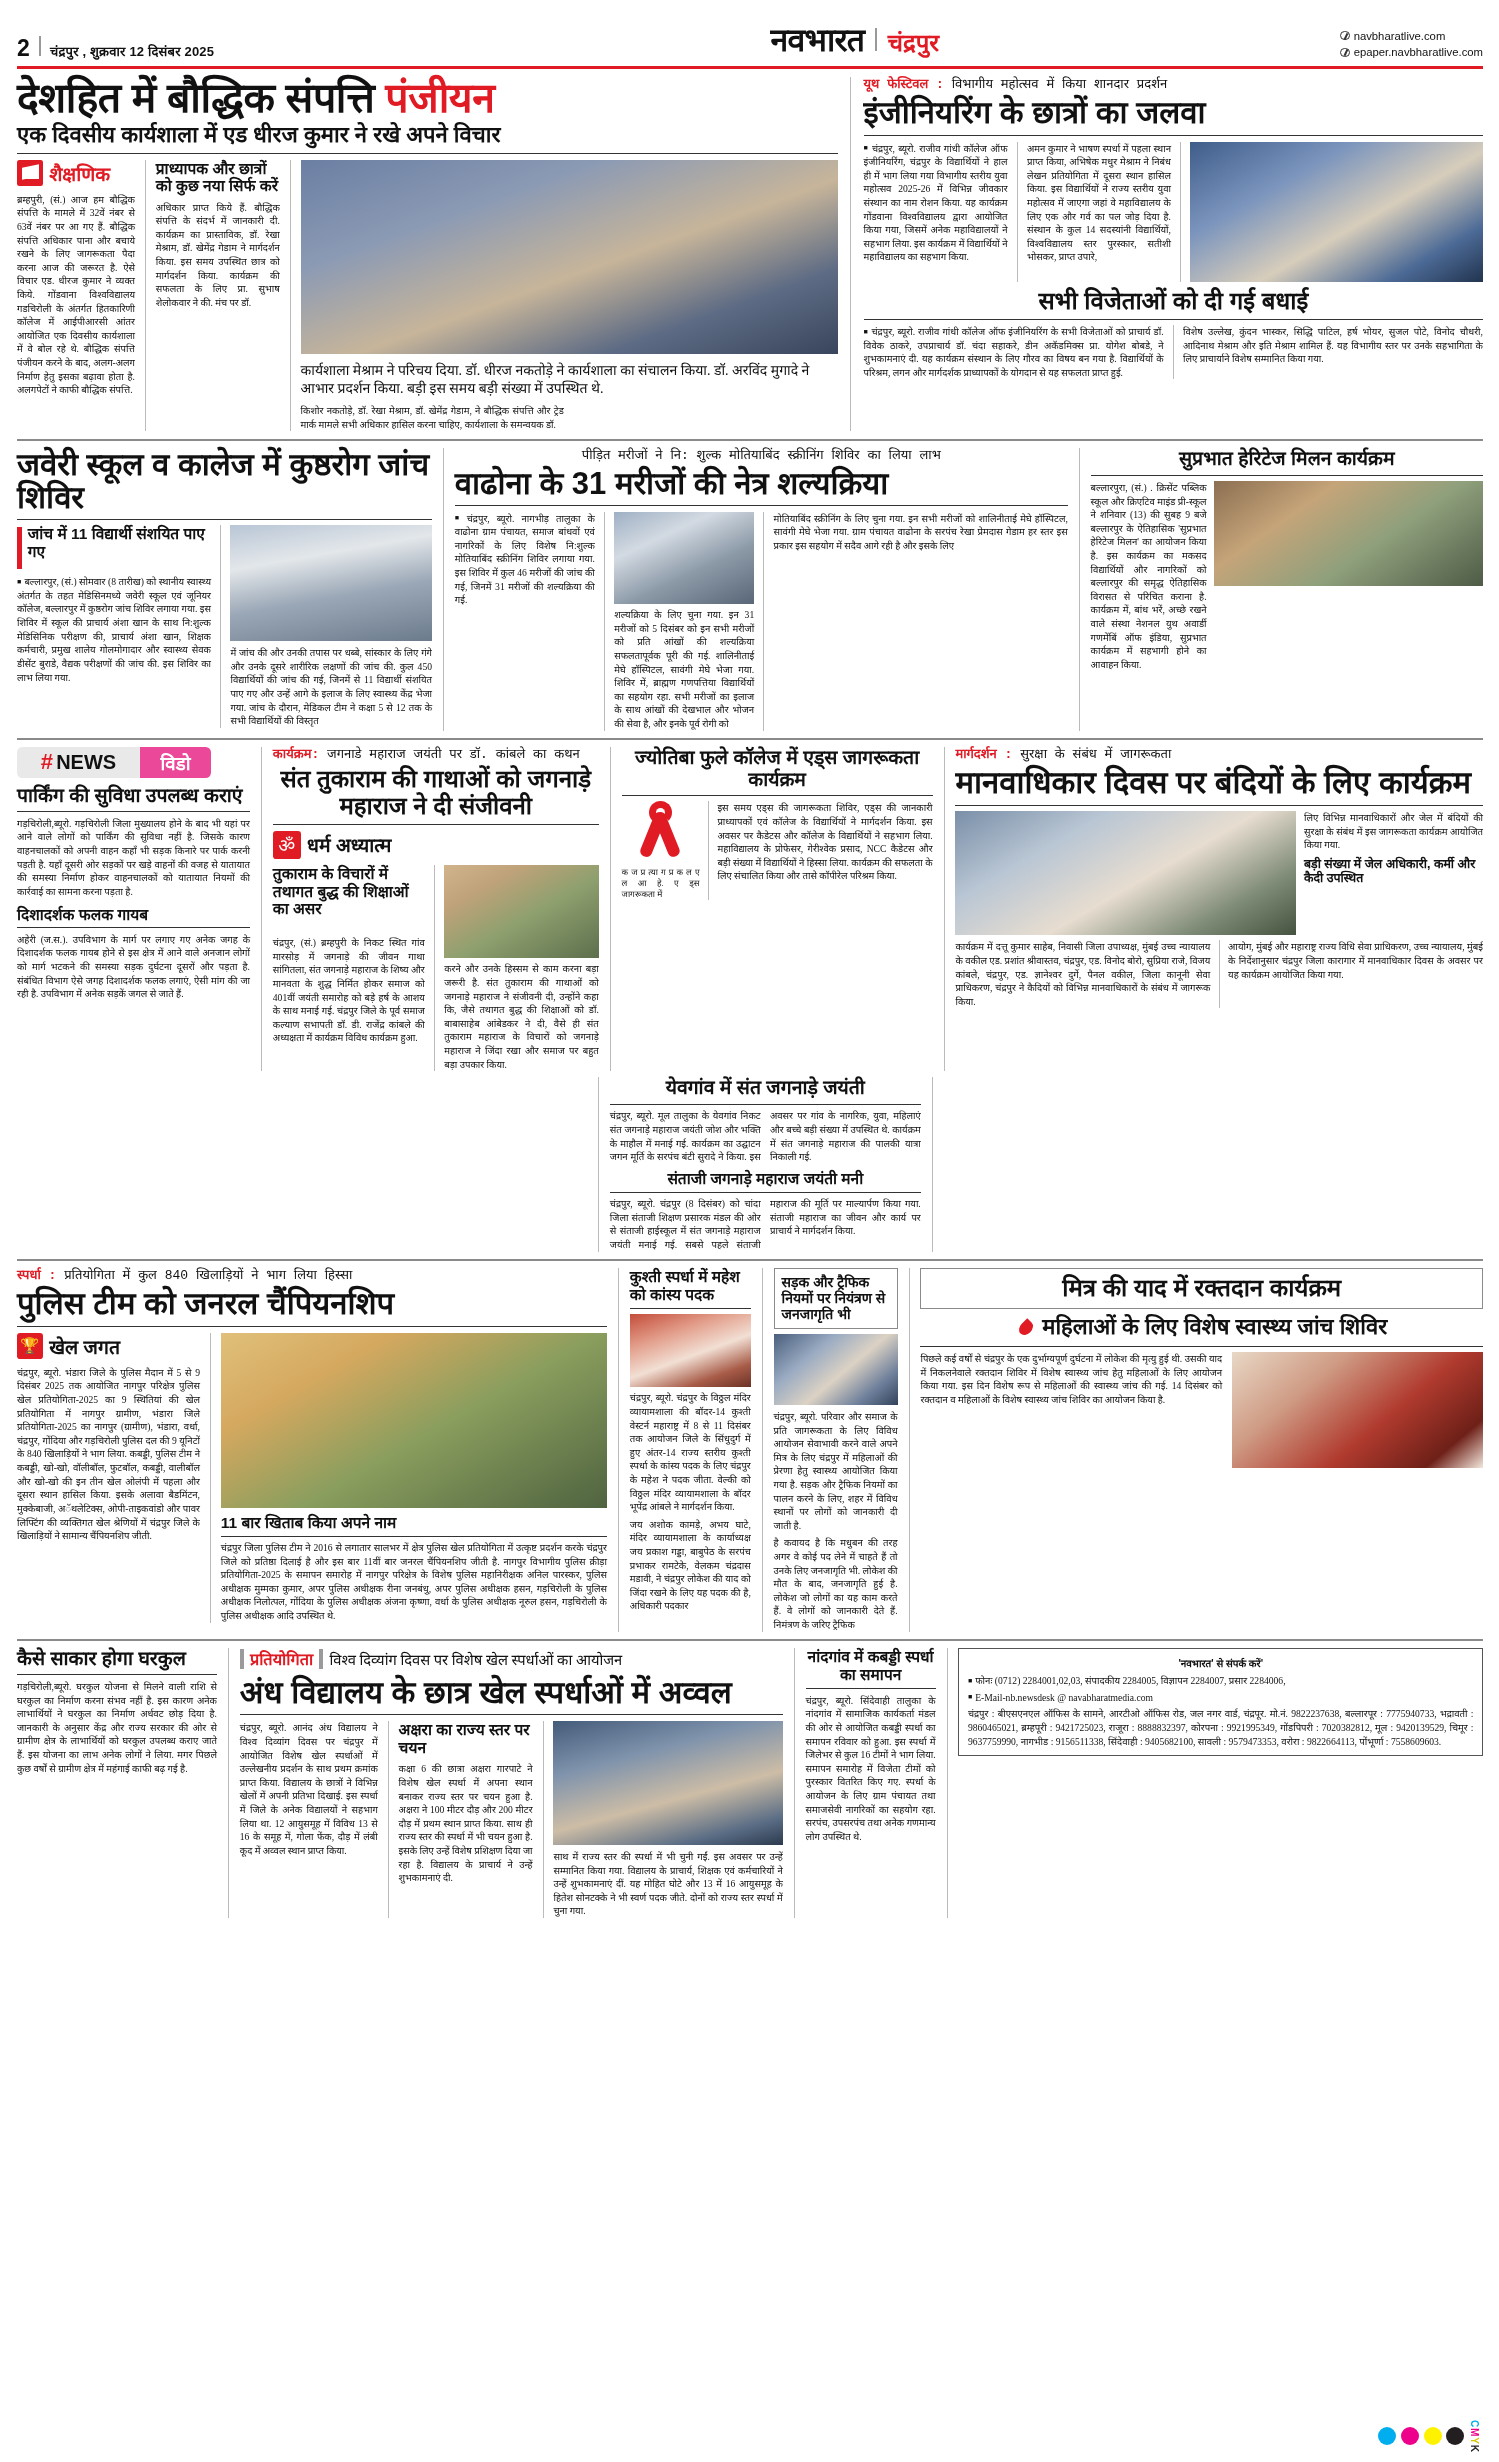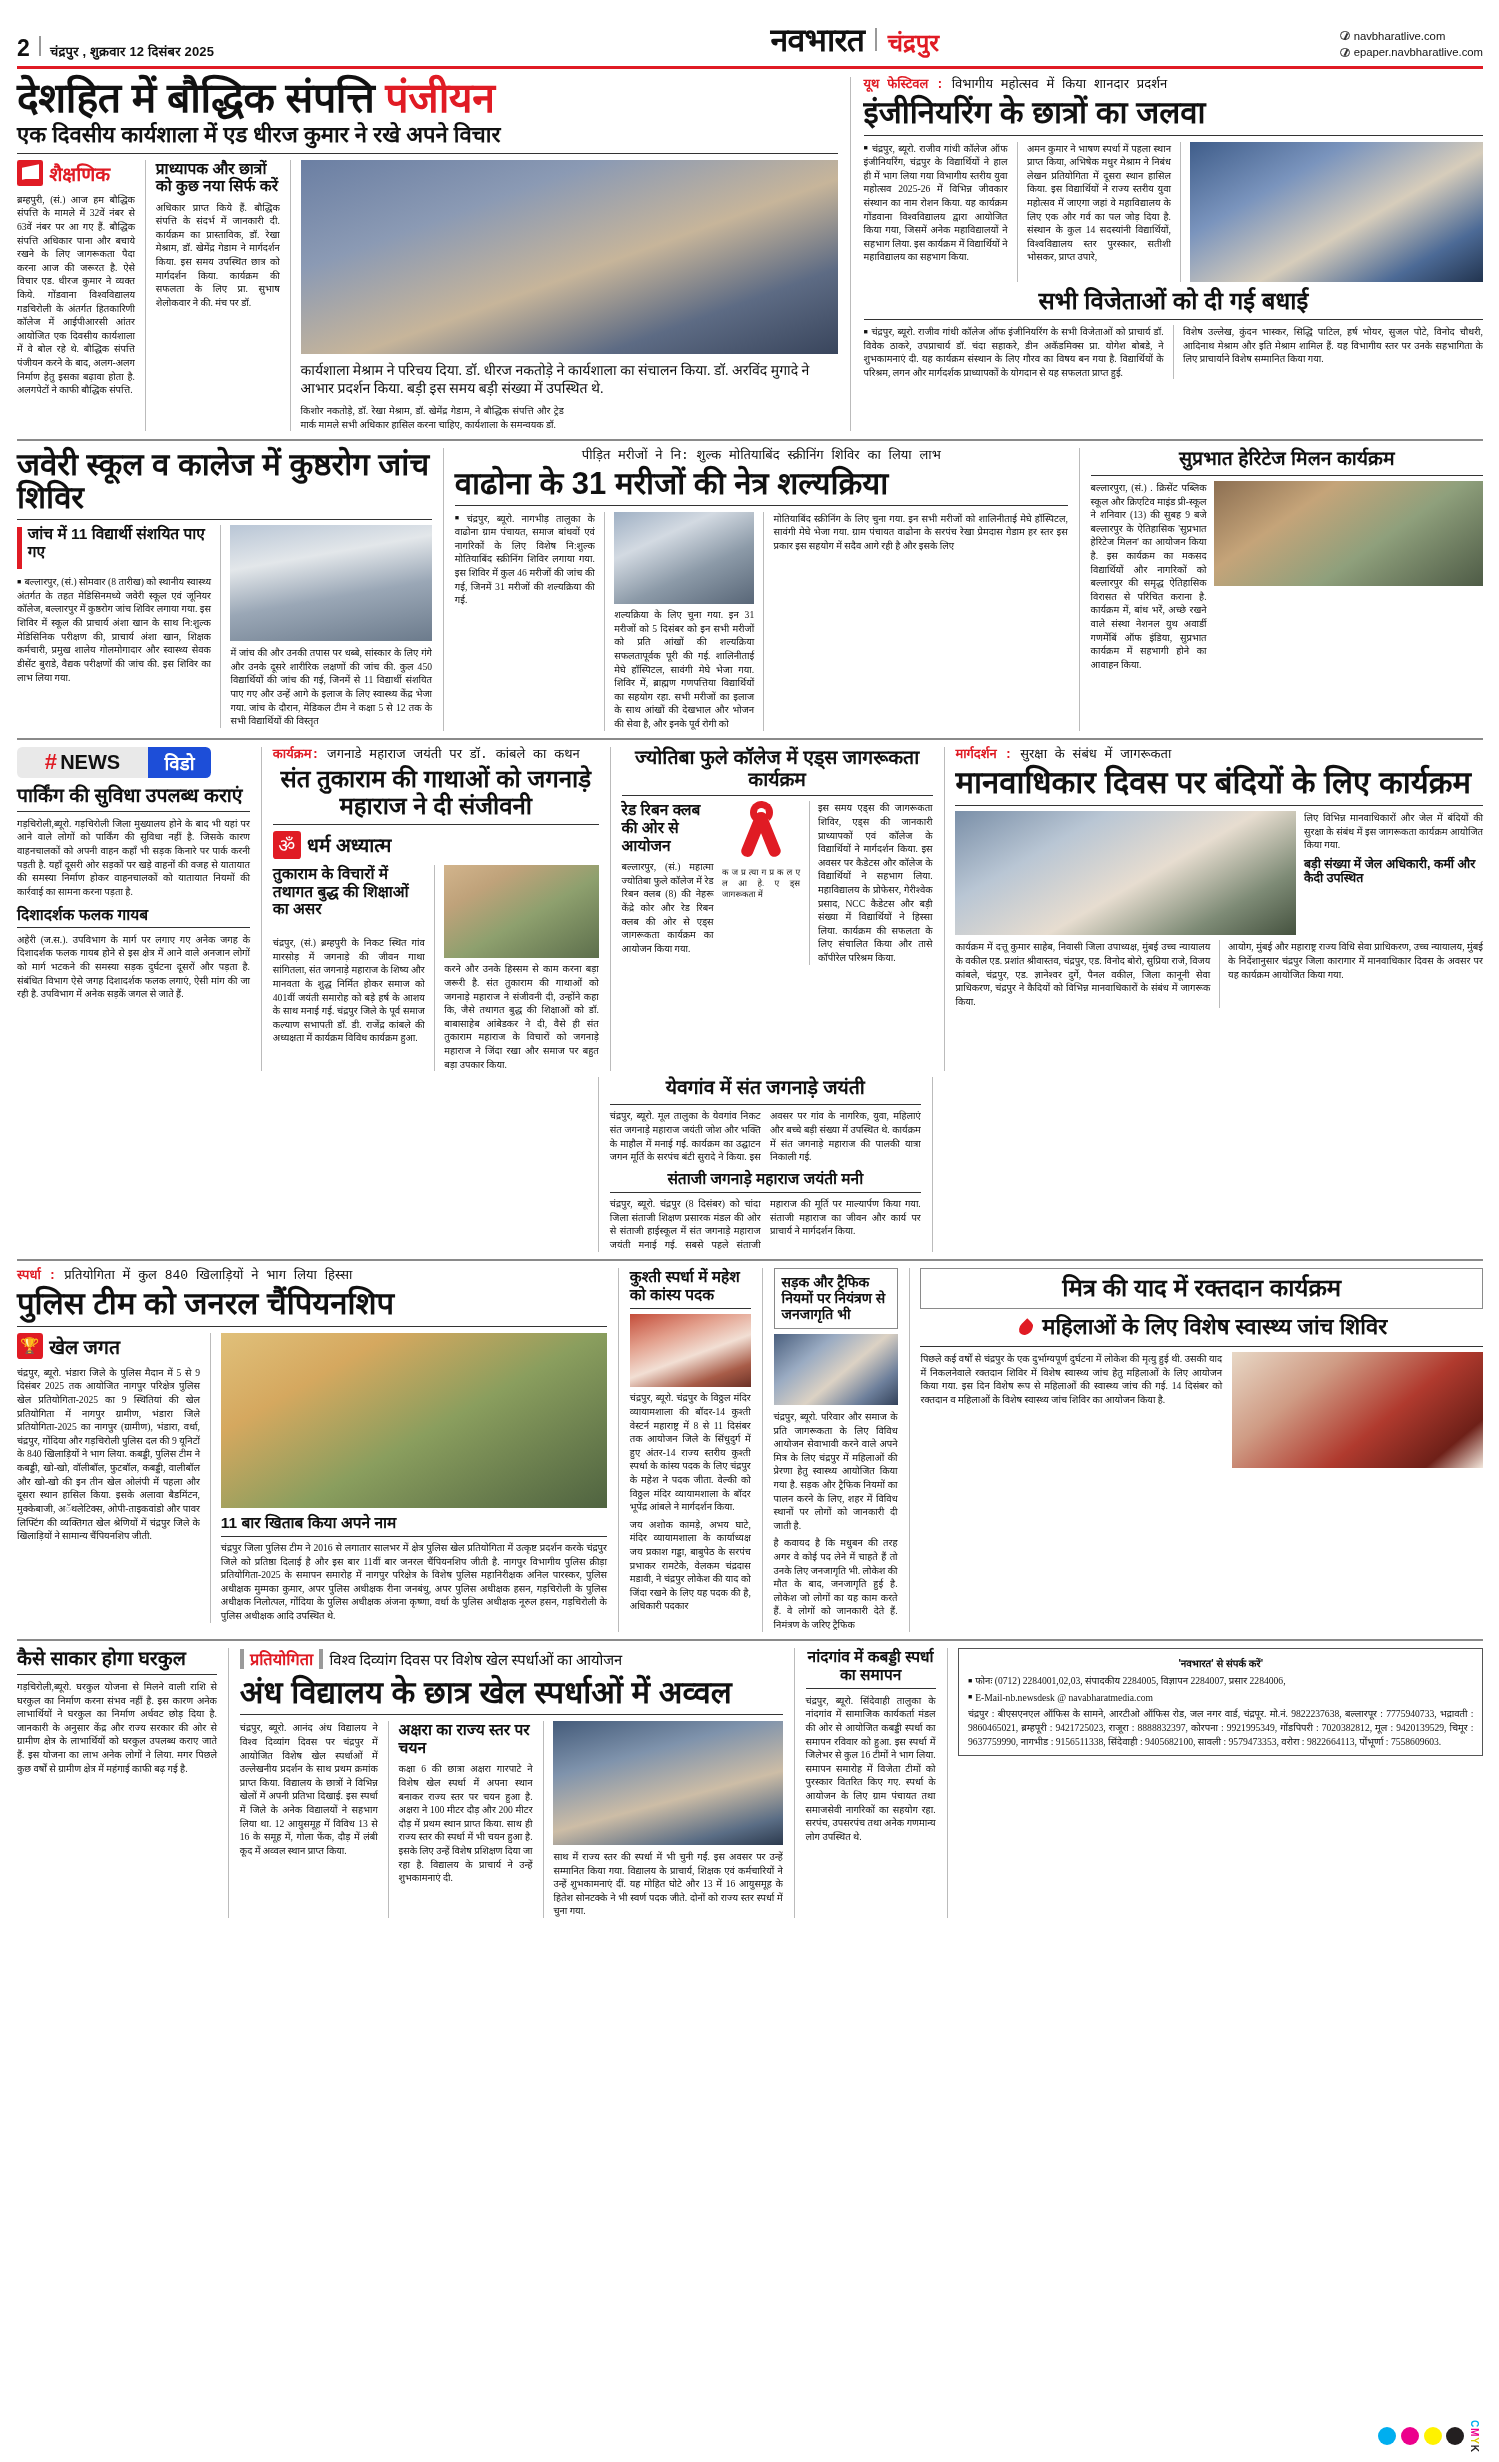--- a/index.html
+++ b/index.html
@@ -69,21 +69,21 @@
   .sec-badge { display:flex; align-items:center; gap: 6.2px; }
   .badge-icon { width: 26px; height: 26px; background: #e01b24; position: relative; border-radius: 2.3px; flex:0 0 26px; }
   .badge-icon::after { content:""; position:absolute; left:4.7px; top:6.2px; width:17px; height:11.6px; background:#fff; transform: skewY(-12deg); }
   .badge-icon.book::before { content:""; position:absolute; left:4.7px; top:15.5px; width:17px; height:3.1px; background:#fff; }
   .badge-text { font-size: 19.4px; font-weight: bold; font-family:"Liberation Sans", sans-serif; }
 
   .news-badge { display:flex; height: 31px; border-radius: 5.4px; overflow:hidden; width: 194px; }
   .nb-left { background:#e9e9e9; flex:1; display:flex; align-items:center; justify-content:center; gap:3.1px; }
   .nb-hash { color:#e01b24; font-size:22px; font-weight:bold; font-family:"Liberation Sans",sans-serif; line-height:1; }
   .nb-news { font-size:20px; font-weight:bold; font-family:"Liberation Sans",sans-serif; }
-  .nb-right { background:#1d4ed8; color:#fff; width: 63px; display:flex; align-items:center; justify-content:center; font-size:18.6px; font-weight:bold; font-family:"Liberation Sans",sans-serif; }
+  .nb-right { background:#ec4899; color:#fff; width: 71px; display:flex; align-items:center; justify-content:center; font-size:18.6px; font-weight:bold; font-family:"Liberation Sans",sans-serif; }
 
   .tag-box { display:inline-flex; align-items:center; }
   .tag-bar { width:4.7px; height:19.4px; background:#9a9a9a; display:inline-block; }
   .tag-red { color:#e01b24; font-weight:bold; font-size:16.3px; padding:0 5.4px; font-family:"Liberation Sans",sans-serif;}
   .tag-rest { font-size:14.7px; padding-left:6.2px; }
 
   .boxed { border: 1.2px solid #8a8a8a; border-radius: 0; padding: 7.8px 9.3px; }
   .boxed-sq { border: 1.2px solid #555; padding: 7px 8.5px; }
 
   
@@ -312,24 +312,20 @@
         </div>
       </div>
     </div>
 
     <div class="vrule"></div>
 
     <div style="width:311px">
       <div class="hl-s" style="text-align:center">ज्योतिबा फुले कॉलेज में एड्स जागरूकता कार्यक्रम</div>
       <div class="rule-thin" style="margin:4.7px 0 5.4px 0;"></div>
       <div style="display:flex; gap:8.5px;">
-        <div style="width:92px">
-          <div class="hl-xs">रेड रिबन क्लब की ओर से आयोजन</div>
-          <div class="body-txt sm" style="margin-top:5.4px">बल्लारपुर, (सं.) महात्मा ज्योतिबा फुले कॉलेज में रेड रिबन क्लब (8) की नेहरू केंद्रे कोर और रेड रिबन क्लब की ओर से एड्स जागरूकता कार्यक्रम का आयोजन किया गया.</div>
-        </div>
         <div style="width:78px">
           <div class="ribbon">
             <span class="loop"></span>
             <span class="l1"></span>
             <span class="l2"></span>
           </div>
           <div class="body-txt sm" style="margin-top:4.7px; font-size:8.5px; line-height:1.3">क ज प्र त्या ग प्र क ल ए ल आ हे. ए ड्स जागरूकता में</div>
         </div>
         <div class="vrule"></div>
         <div style="flex:1">

